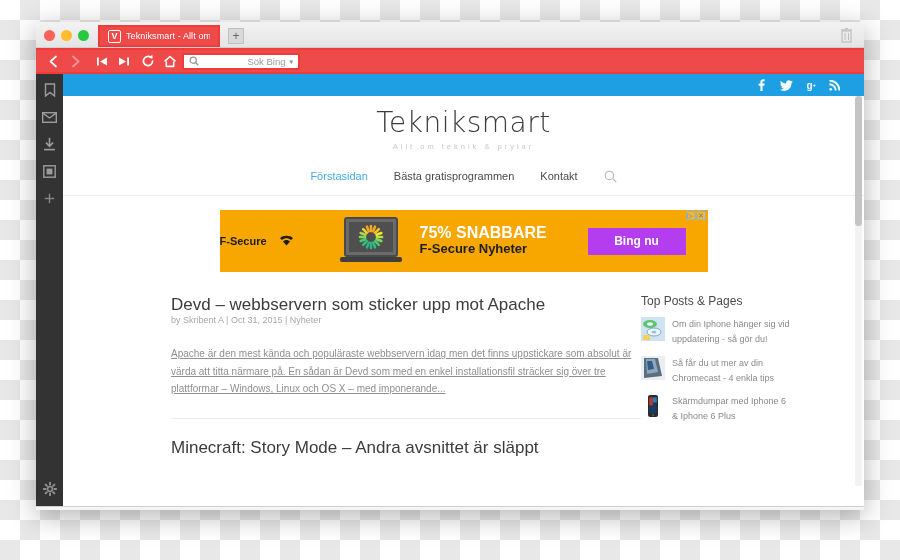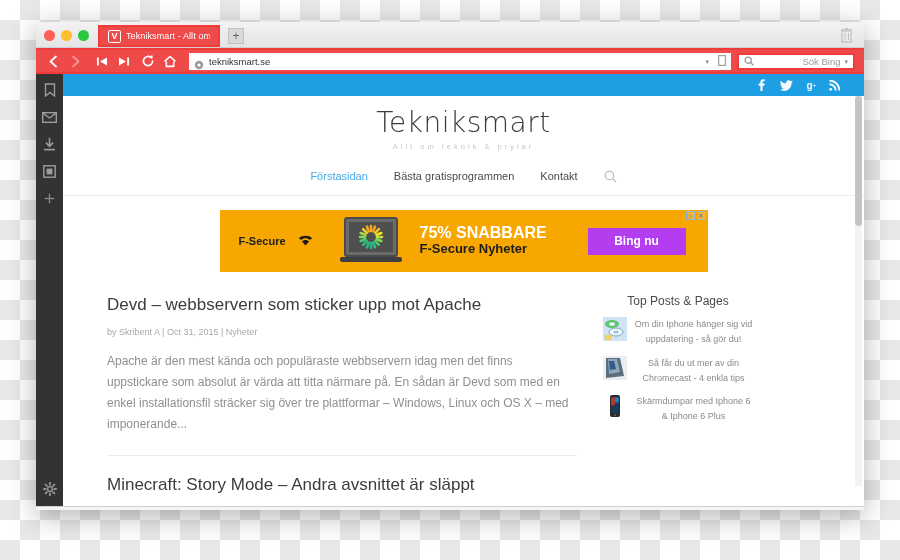--- a/index.html
+++ b/index.html
@@ -193,21 +193,21 @@
   
   .ad-wrap { display: flex; justify-content: center; padding-top: 14px; }
   .ad {
     width: 488px; height: 62px;
     background: #f7a700;
     display: flex; align-items: center;
     position: relative;
   }
   .ad-brand {
     width: 112px;
-    display: flex; align-items: center; justify-content: center;
+    display: flex; align-items: center; 
     gap: 12px;
   }
   .ad-brand-text { font-size: 11px; font-weight: bold; color: #1d1d1d; }
   .ad-laptop { width: 78px; display: flex; justify-content: center; }
   .ad-copy { flex: 1; padding-left: 10px; }
   .ad-line1 { font-size: 16px; font-weight: bold; color: #ffffff; line-height: 1.05; }
   .ad-line1 .pct { color: #ffffff; }
   .ad-line2 { font-size: 13px; font-weight: bold; color: #1d1d1d; line-height: 1.1; }
   .ad-cta {
     width: 98px; height: 27px;
@@ -224,40 +224,41 @@
   .ad-badge {
     width: 9px; height: 9px;
     border: 1px solid #8fb8d8;
     color: #4b80a8;
     font-size: 7px; line-height: 7px;
     display: flex; align-items: center; justify-content: center;
     background: rgba(255,255,255,.18);
   }
 
   
-  .columns { display: flex; padding: 22px 28px 0 44px; gap: 26px; }
+  .columns { display: flex; padding: 22px 28px 0 108px; }
   .main-col { flex: 1; max-width: 470px; }
-  .side-col { width: 150px; flex: none; text-align: center; }
+  .side-col { width: 150px; flex: none; }
 
   .post-title {
     font-size: 17px;
     color: #3c3c3c;
     font-weight: normal;
     line-height: 1.25;
   }
   .post-meta {
     font-size: 9px;
     color: #a8a8a8;
-    margin-top: 12px;
+    margin-top: 0;
   }
   .post-excerpt {
-    font-size: 12px;
+    font-size: 10px;
     color: #8f8f8f;
     line-height: 1.75;
-    margin-top: 14px;
+    margin-top: 20px;
+    text-decoration: underline;
   }
   .post-divider {
     height: 1px; background: #ededed;
     margin: 20px 0 18px 0;
   }
 
   .widget-title {
     font-size: 12px; color: #4a4a4a; font-weight: normal;
     margin-bottom: 9px;
   }
@@ -346,35 +347,20 @@
         <polygon points="11.2,0.8 11.8,4.6 8.1,3.8" fill="#fff"></polygon>
       </svg>
     </div>
     <div class="navbtn">
       <svg width="14" height="13" viewBox="0 0 14 13">
         <path d="M1.6 6.3 L7 1.5 L12.4 6.3" fill="none" stroke="#fff" stroke-width="1.6" stroke-linejoin="round"></path>
         <path d="M3.3 6.4 L3.3 11.4 L10.7 11.4 L10.7 6.4" fill="none" stroke="#fff" stroke-width="1.6" stroke-linejoin="round"></path>
       </svg>
     </div>
 
-    <div class="urlbar">
-      <span class="page-icon">
-        <svg width="10" height="10" viewBox="0 0 10 10">
-          <circle cx="5" cy="5" r="4.2" fill="#3a3a3a"></circle>
-          <circle cx="5" cy="5" r="1.6" fill="#fff"></circle>
-        </svg>
-      </span>
-      <span class="url-text">tekniksmart.se</span>
-      <span class="caret">▾</span>
-      <span style="margin-left:4px;opacity:.55">
-        <svg width="8" height="11" viewBox="0 0 8 11">
-            <rect x="0.6" y="0.6" width="6.8" height="9.8" fill="none" stroke="#555" stroke-width="1.2"></rect>
-          </svg>
-      </span>
-    </div>
 
     <div class="searchbar">
       <span style="opacity:.6">
         <svg width="10" height="10" viewBox="0 0 10 10">
             <circle cx="4.2" cy="4.2" r="3.1" fill="none" stroke="#555" stroke-width="1.3"></circle>
             <line x1="6.5" y1="6.5" x2="9.3" y2="9.3" stroke="#555" stroke-width="1.3"></line>
           </svg>
       </span>
       <span class="search-text">Sök Bing</span>
       <span class="caret">▾</span>

